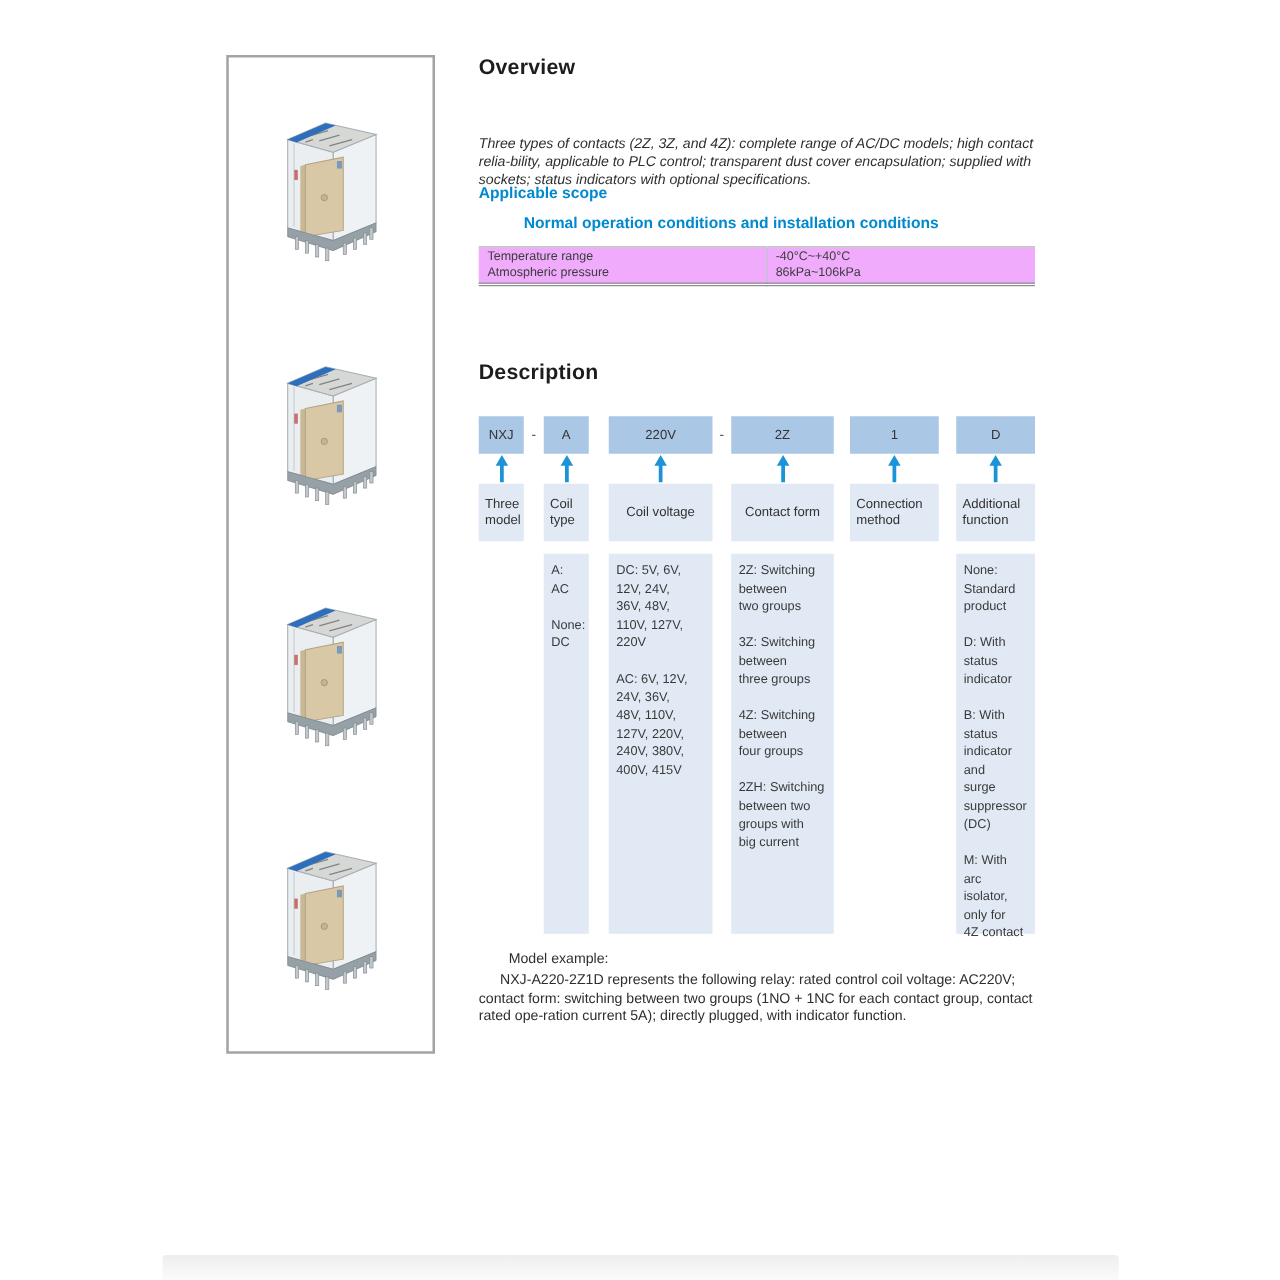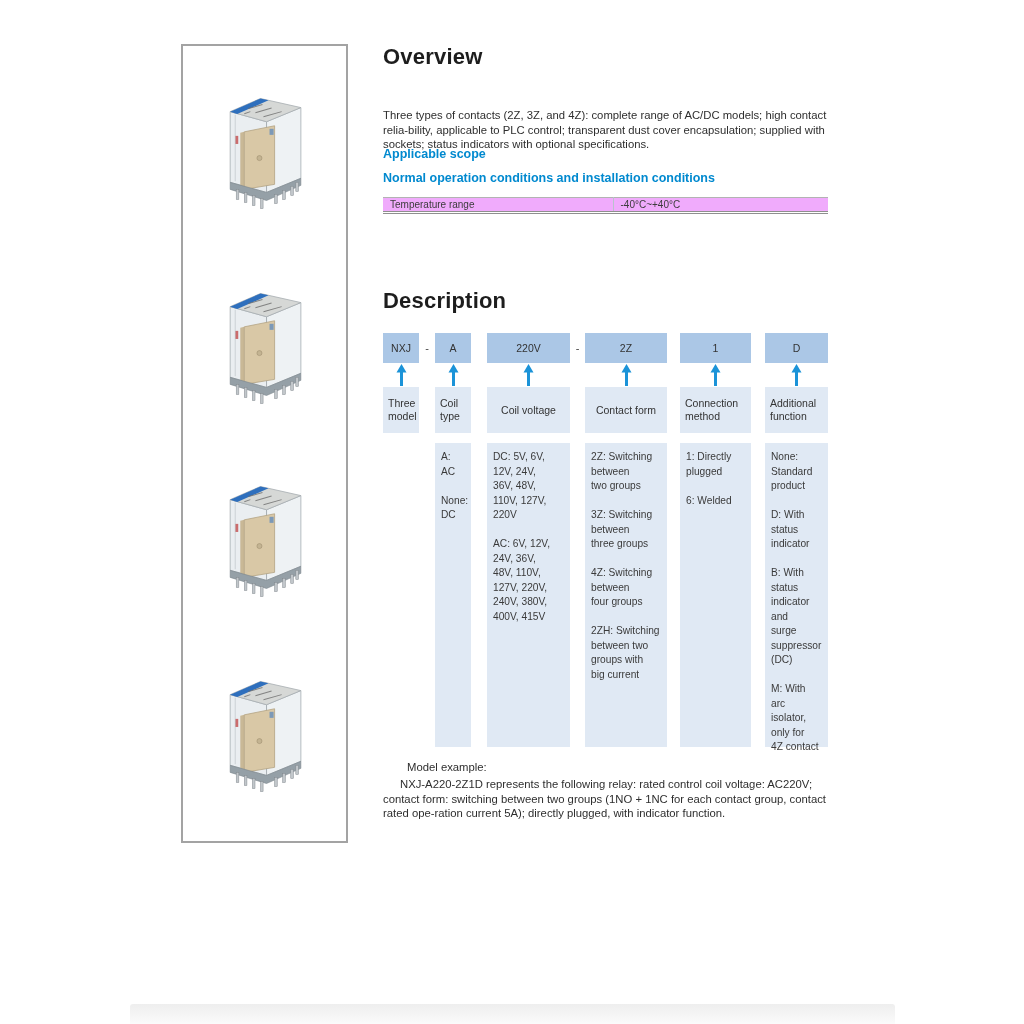--- a/index.html
+++ b/index.html
@@ -22,21 +22,21 @@
   .relay-photo { position: absolute; left: 31px; width: 101px; height: 128px; }
   .relay-photo.p1 { top: 39px; }
   .relay-photo.p2 { top: 234px; }
   .relay-photo.p3 { top: 427px; }
   .relay-photo.p4 { top: 622px; }
 
   
   .content { position: absolute; left: 383px; top: 0; width: 445px; }
   .abs { position: absolute; left: 0; }
 
-  h1.doc-h1 { font-size: 22px; font-weight: 700; color: #1d1d1d; letter-spacing: .2px; }
+  h1.doc-h1 { font-size: 17px; font-weight: 700; color: #1d1d1d; letter-spacing: .2px; }
   h2.doc-h2 { font-size: 12.5px; font-weight: 700; color: #0089cf; }
   p.body-text { font-size: 11.3px; line-height: 14.7px; color: #2e2e2e; }
 
   
   table.cond-table {
     width: 445px; border-collapse: collapse; table-layout: fixed;
     border-top: 1px solid #b3b3b3;
     border-bottom: 3px double #8f8f8f;
     font-size: 10px; color: #3c3c3c;
   }
@@ -148,30 +148,34 @@
       <use href="#relay-art"></use>
     </svg>
 </div>
 
 <div class="content">
 
   <h1 class="doc-h1 abs" style="top:44px;">Overview</h1>
 
   <h2 class="doc-h2 abs" style="top:100px;margin-top:47px;">Applicable scope</h2>
 
-  <p class="body-text abs" style="top:108px; width:445px;">Three types of contacts (2Z, 3Z, and 4Z): complete range of AC/DC models; high contact relia-bility, applicable to PLC control; transparent dust cover encapsulation; supplied with sockets; status indicators with optional specifications.</p>
-
-  <h2 class="doc-h2 abs" style="top:171px;">Normal operation conditions and installation conditions</h2>
+  <p class="body-text abs" style="top:108px; width:445px;font-style:italic;">Three types of contacts (2Z, 3Z, and 4Z): complete range of AC/DC models; high contact relia-bility, applicable to PLC control; transparent dust cover encapsulation; supplied with sockets; status indicators with optional specifications.</p>
+
+  <h2 class="doc-h2 abs" style="top:171px;margin-left:36px;">Normal operation conditions and installation conditions</h2>
 
   <table class="cond-table abs" style="top:197px;">
     <tbody>
       <tr class="alt">
         <td>Temperature range</td>
         <td class="val">-40°C~+40°C</td>
       </tr>
+      <tr class="alt">
+        <td>Atmospheric pressure</td>
+        <td class="val">86kPa~106kPa</td>
+      </tr>
     </tbody>
   </table>
 
   <h1 class="doc-h1 abs" style="top:288px;">Description</h1>
 
   <div class="diagram abs" style="top:333px;">
 
     <div class="seg seg0">
       <div class="code-box">NXJ</div>
       <div class="arrow-zone">
@@ -254,24 +258,20 @@
 
     <div class="seg seg4">
       <div class="code-box">1</div>
       <div class="arrow-zone">
           <svg width="11" height="22" viewBox="0 0 11 22">
             <use href="#up-arrow"></use>
           </svg>
         </div>
       <div class="label-box">Connection method</div>
       <div class="spacer10"></div>
-      <div class="details-box">1: Directly
-plugged
-
-6: Welded</div>
     </div>
 
     <div class="seg seg5">
       <div class="code-box">D</div>
       <div class="arrow-zone">
           <svg width="11" height="22" viewBox="0 0 11 22">
             <use href="#up-arrow"></use>
           </svg>
         </div>
       <div class="label-box">Additional function</div>

